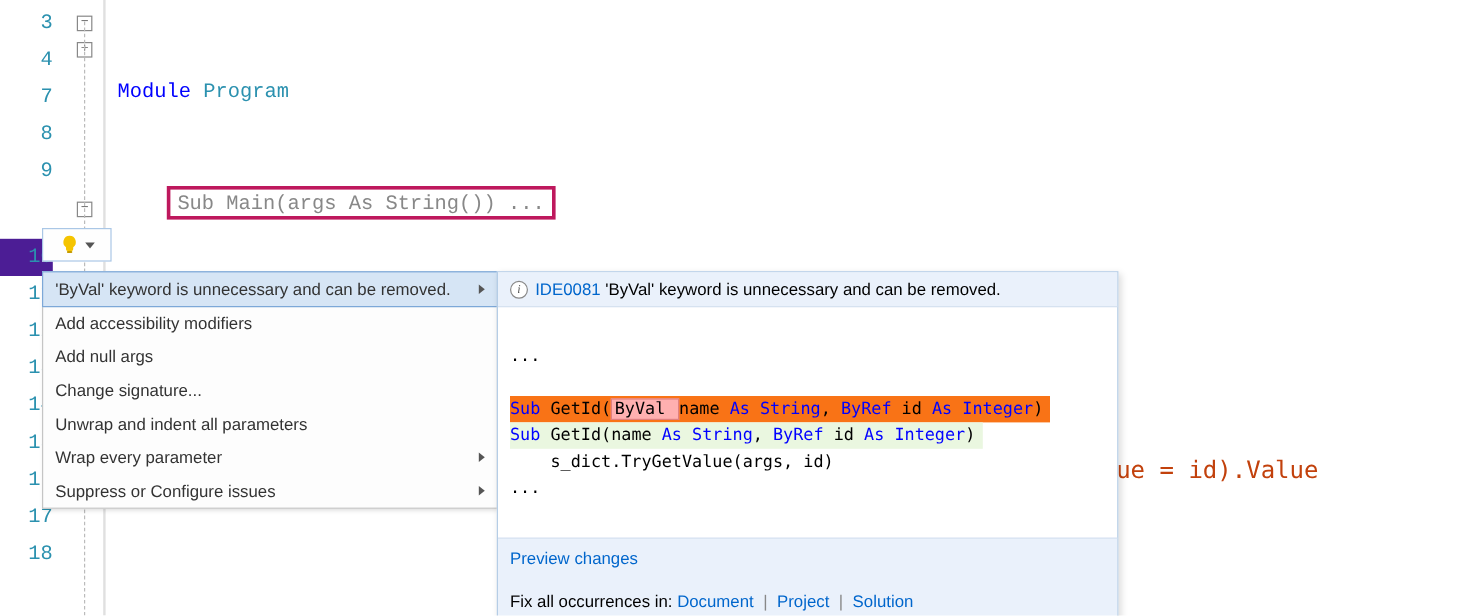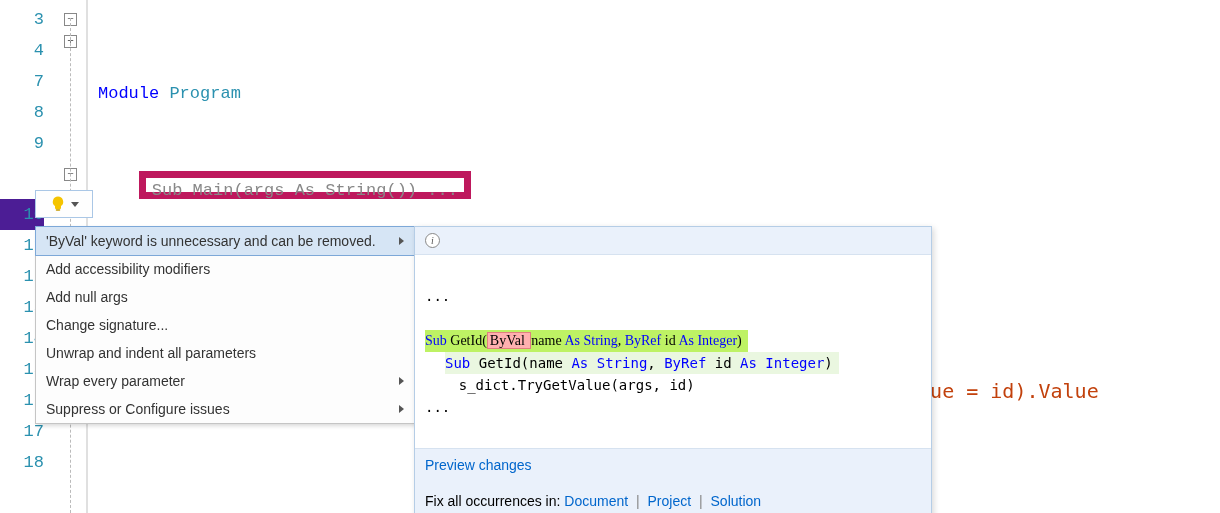--- a/index.html
+++ b/index.html
@@ -43,33 +43,33 @@
     cursor: pointer;
   }
   .fold-spacer { height: 31px; }
   .fold-line {
     position: absolute;
     left: 10px; top: 18px; bottom: 0;
     border-left: 1px dashed #bbb;
   }
   .code {
     flex: 1;
-    padding-top: 16px;
+    padding-top: 0;
     padding-left: 10px;
     line-height: 31px;
     white-space: pre;
     position: relative;
   }
   .code-line { height: 31px; }
   .kw { color: #0000ff; }
   .tp { color: #2b91af; }
   .txt { color: #c2410c; }
   .boxed {
     display: inline-block;
-    border: 7px solid #be185d;
+    border: 3px solid #be185d;
     color: #888;
     padding: 0 6px;
     line-height: 26px;
     height: 28px;
   }
   
   .lightbulb-box {
     position: absolute;
     left: 35px; top: 190px;
     width: 58px; height: 28px;
@@ -154,23 +154,23 @@
     font-style: italic;
     background:#fff;
   }
   .preview-code {
     font-family: Consolas, monospace;
     font-size: 14px;
     padding: 8px 10px;
     line-height: 22px;
     white-space: pre;
   }
-  .del-line { background: #bef264; display: inline-block; padding-right: 6px; font-family: Liberation Serif, serif;}
+  .del-line { background: #f97316; display: inline-block; padding-right: 6px;}
   .del-word { background: #ffb0b0; border: 1px solid #e08080; padding: 0 2px;}
-  .add-line { background: #eaf7e0; display: inline-block; padding-right: 6px; margin-left: 20px;}
+  .add-line { background: #eaf7e0; display: inline-block; padding-right: 6px;}
   .pkw { color: #0000ff; }
   .preview-footer {
     background: #eaf1fb;
     padding: 8px 10px;
     border-top: 1px solid #d6e2f0;
     font-size: 14px;
   }
   .link { color: #0066cc; cursor: pointer; }
   .sep { color: #888; margin: 0 4px; }
   
@@ -266,20 +266,21 @@
     </div>
     <div class="qa-item">
       <span>Suppress or Configure issues</span>
       <span class="qa-arrow"></span>
     </div>
   </div>
 
 <div class="preview">
   <div class="preview-header">
     <span class="info-icon">i</span>
+    <span><span class="link">IDE0081</span><span> 'ByVal' keyword is unnecessary and can be removed.</span></span>
   </div>
   <div class="preview-code">
 <span>...</span>
 
 <span class="del-line"><span class="pkw">Sub </span><span>GetId(</span><span class="del-word">ByVal </span><span>name </span><span class="pkw">As </span><span class="pkw">String</span><span>, </span><span class="pkw">ByRef </span><span>id </span><span class="pkw">As </span><span class="pkw">Integer</span><span>)</span></span>
 <span class="add-line"><span class="pkw">Sub </span><span>GetId(name </span><span class="pkw">As </span><span class="pkw">String</span><span>, </span><span class="pkw">ByRef </span><span>id </span><span class="pkw">As </span><span class="pkw">Integer</span><span>)</span></span>
 <span>    s_dict.TryGetValue(args, id)</span>
 <span>...</span>
   </div>
   <div class="preview-footer">

